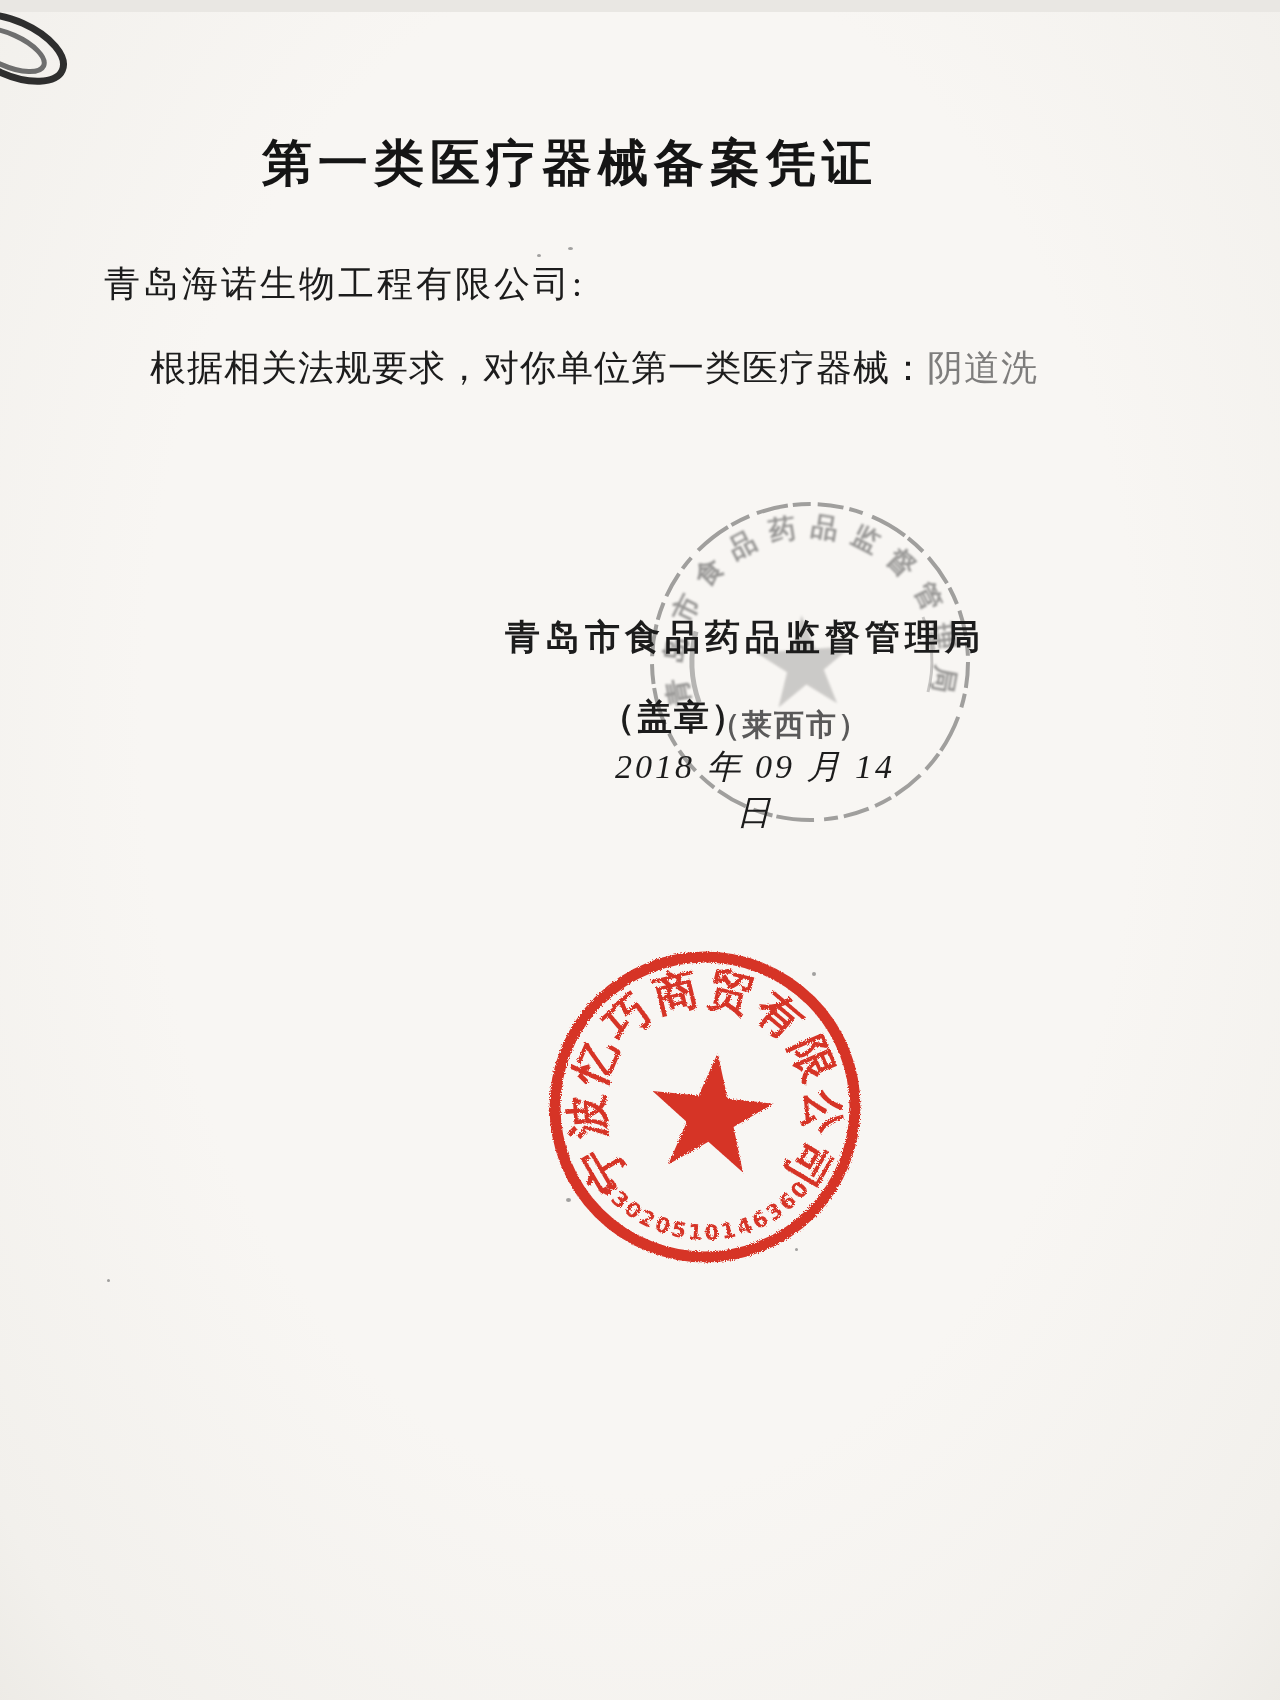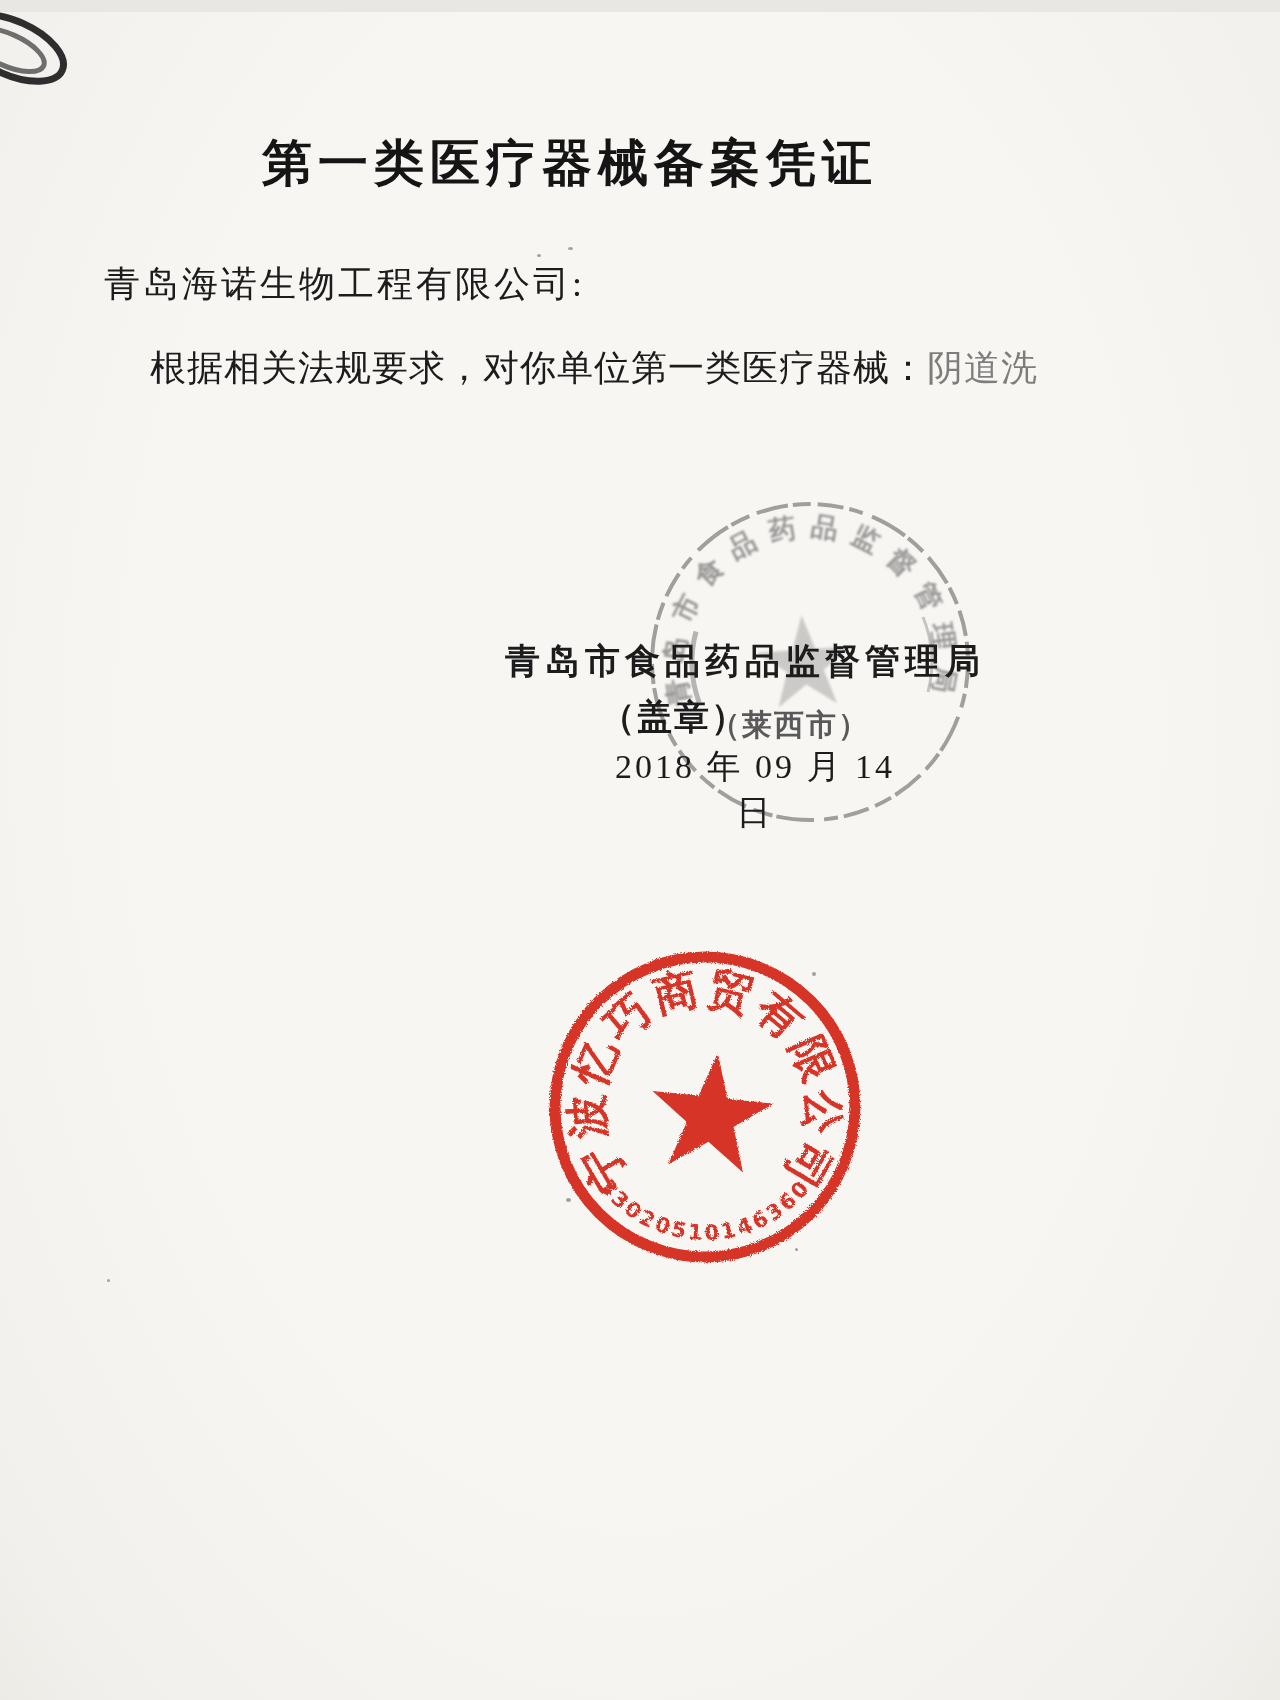--- a/index.html
+++ b/index.html
@@ -24,33 +24,34 @@
   }
   .body-line{
     position:absolute;left:104px;
     font-size:36px;letter-spacing:1px;
     white-space:nowrap;
   }
   .line1{top:332px;padding-left:46px;font-family:Liberation Mono, monospace;}
   .line2{top:404px;}
   .faded{opacity:0.55;filter:blur(0.4px);}
   .issuer{
-    position:absolute;top:626px;left:505px;width:480px;
+    position:absolute;top:602px;left:505px;width:480px;
     text-align:center;font-size:35px;letter-spacing:5px;font-weight:600;
     z-index:3;
   }
   .seal-note{
     position:absolute;top:682px;left:600px;width:300px;
     text-align:left;font-size:35px;letter-spacing:2px;font-weight:600;
     z-index:3;
   }
   .date-line{
     position:absolute;top:732px;left:605px;width:300px;
     text-align:center;font-size:34px;letter-spacing:3px;
     z-index:3;
+    font-style:italic;
   }
   .official-seal{
     position:absolute;top:475px;left:635px;width:350px;height:350px;
     z-index:2;
   }
   .red-stamp{
     position:absolute;top:925px;left:535px;width:340px;height:340px;
     z-index:2;
     opacity:0.95;
   }

